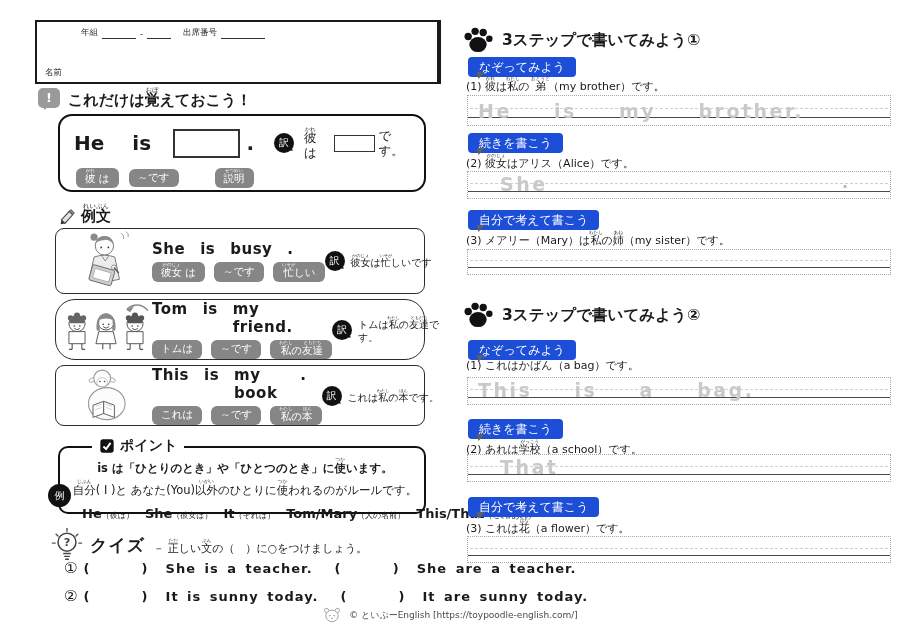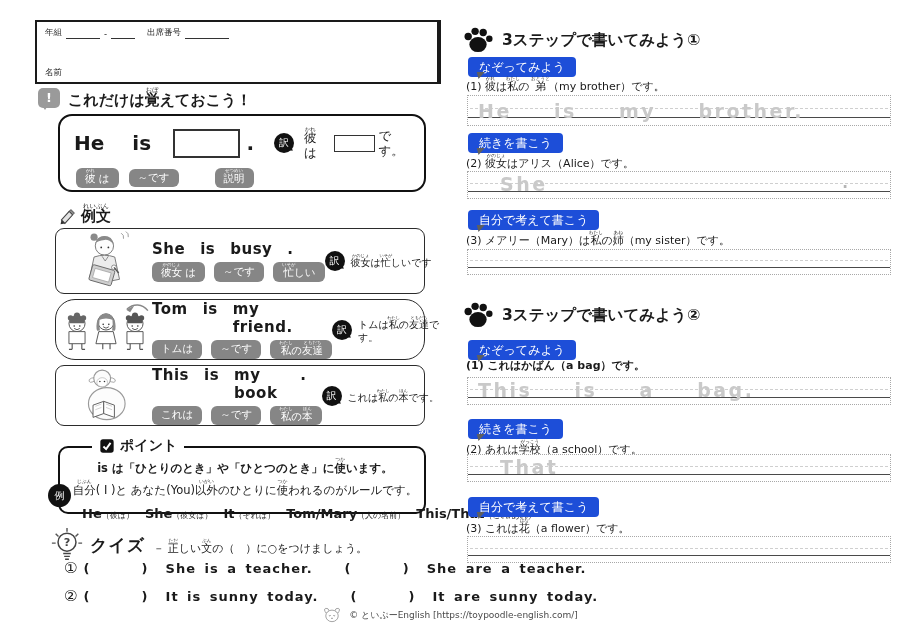--- a/index.html
+++ b/index.html
@@ -7,21 +7,21 @@
         font-family:"DejaVu Sans","Liberation Sans",sans-serif;color:#1a1a1a;overflow:hidden;}
   ruby{ruby-align:center;}
   rt{font-size:0.42em;font-weight:normal;letter-spacing:0;}
 
   
   .header-box{position:absolute;left:35px;top:20px;width:402px;height:60px;border:2px solid #1a1a1a;display:flex;background:#fff;}
   .h-cell1{width:180px;border-right:2px solid #1a1a1a;padding:4px 6px 2px 7px;}
   .brand{font-size:9px;display:flex;align-items:center;gap:3px;white-space:nowrap;}
   .h-title{font-size:16px;font-weight:bold;margin-top:1px;letter-spacing:0.3px;line-height:1.35;}
   .h-cell2{flex:1;border-right:2px solid #1a1a1a;padding:5px 8px 3px 8px;font-size:8.5px;display:flex;flex-direction:column;justify-content:space-between;}
-  .fields-row{display:flex;align-items:flex-end;gap:4px;}
+  .fields-row{display:flex;align-items:flex-end;gap:4px;margin-left:36px;}
   .blank{display:inline-block;border-bottom:1px solid #333;height:9px;}
   .w34{width:34px}.w24{width:24px}.w44{width:44px}
   .ml{margin-left:8px;}
   .h-cell3{width:56px;padding:4px 4px;font-size:9px;text-align:center;display:flex;flex-direction:column;}
   .date-slash{font-size:14px;margin-top:6px;}
 
   
   .rem-head{position:absolute;left:38px;top:86px;display:flex;align-items:center;gap:8px;font-weight:bold;font-size:15px;}
   .exclaim{position:relative;width:22px;height:20px;background:#9a9a9a;border-radius:5px;color:#fff;font-weight:bold;
            font-size:13px;text-align:center;line-height:20px;}
@@ -70,21 +70,21 @@
   .pair .en{font-size:13px;font-weight:bold;}
   .pair .jp{font-size:8px;}
 
   
   .quiz-head{position:absolute;left:50px;top:527px;display:flex;align-items:center;}
   .quiz-title{font-size:17px;font-weight:bold;letter-spacing:1px;margin-left:6px;}
   .quiz-instr{font-size:11px;margin-left:8px;margin-top:3px;}
   .quiz-item{position:absolute;left:64px;display:flex;align-items:baseline;font-size:13px;font-weight:bold;}
   .q-num{font-size:15px;font-weight:normal;margin-right:6px;}
   .q-opt{white-space:pre;letter-spacing:1px;word-spacing:3px;}
-  .q-opt.second{margin-left:32px;}
+  .q-opt.second{margin-left:22px;}
 
   
   .sec-head{position:absolute;display:flex;align-items:center;gap:9px;font-size:15.5px;font-weight:bold;}
   .instr-badge{position:absolute;background:#1d4ed8;color:#fff;font-size:12px;padding:2.5px 11px;border-radius:4px;line-height:1.25;}
   .instr-badge::after{content:"";position:absolute;left:7px;bottom:-6px;border:4px solid transparent;border-top:7px solid #5f5f5f;transform:skewX(-18deg);}
   .prompt{position:absolute;font-size:11px;line-height:1.15;white-space:nowrap;}
   .writebox{position:absolute;width:424px;border:1px dotted #a8a8a8;background:#fff;box-sizing:border-box;}
   .writebox .mid-line{position:absolute;left:2px;right:2px;top:42%;border-top:1px dashed #cfcfcf;}
   .writebox .base-line{position:absolute;left:0;right:0;bottom:24%;border-top:1.5px solid #4a4a4a;}
   .traced{position:absolute;left:10px;bottom:4px;font-size:19px;font-weight:bold;color:#c9c9c9;letter-spacing:2.5px;
@@ -361,21 +361,21 @@
       <ellipse cx="13" cy="16" rx="7.5" ry="6.5"></ellipse>
         <circle cx="4.5" cy="9" r="3.2"></circle>
       <circle cx="10.5" cy="4.5" r="3.2"></circle>
         <circle cx="17.5" cy="5.5" r="3.2"></circle>
         <circle cx="22.8" cy="11" r="2.8"></circle>
     </svg>
     <span>3ステップで書いてみよう②</span>
   </div>
 
   <span class="instr-badge" style="left:468px;top:340px;">なぞってみよう</span>
-  <div class="prompt" style="left:466px;top:360px;font-weight:bold;">(1) これはかばん（a bag）です。</div>
+  <div class="prompt" style="left:466px;top:360px;">(1) これはかばん（a bag）です。</div>
   <div class="writebox" style="left:467px;top:377px;height:28px;">
     <span class="mid-line"></span>
       <span class="base-line"></span>
     <span class="traced">This  is  a  bag.</span>
   </div>
 
   <span class="instr-badge" style="left:468px;top:419px;">続きを書こう</span>
   <div class="prompt" style="left:466px;top:439px;">(2) あれは<ruby>学校<rt>がっこう</rt></ruby>（a school）です。</div>
   <div class="writebox" style="left:467px;top:454px;height:28px;">
     <span class="mid-line"></span>

